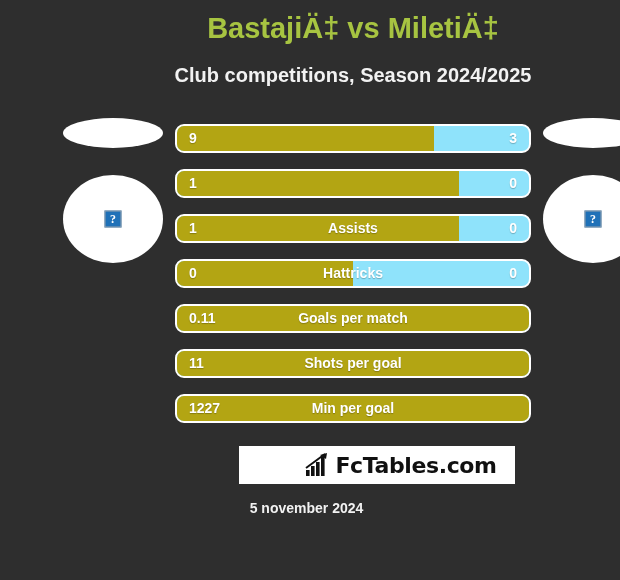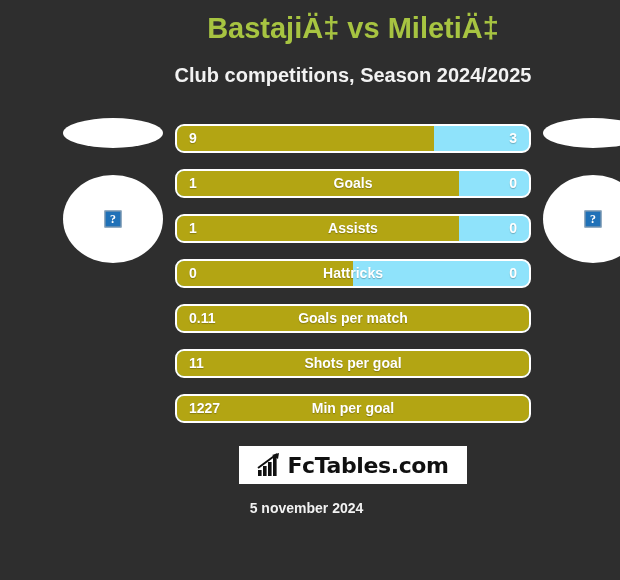--- a/index.html
+++ b/index.html
@@ -136,20 +136,21 @@
   .logo-box {
     position: absolute;
     left: 196px;
     top: 446px;
     width: 228px;
     height: 38px;
     background: #ffffff;
     display: flex;
     align-items: center;
     justify-content: center;
+    padding-left: 48px;
   }
   .logo-inner {
     display: flex;
     align-items: center;
     gap: 4px;
   }
   .logo-text {
     font-size: 22px;
     font-weight: bold;
     color: #101010;
@@ -193,21 +194,20 @@
 
     <div class="bar">
       <div class="fill" style="width: 73%;"></div>
       <span class="home-val">9</span>
       <span class="away-val">3</span>
     </div>
 
     <div class="bar">
       <div class="fill" style="width: 80%;"></div>
       <span class="home-val">1</span>
-      <span class="label">Goals</span>
       <span class="away-val">0</span>
     </div>
 
     <div class="bar">
       <div class="fill" style="width: 80%;"></div>
       <span class="home-val">1</span>
       <span class="label">Assists</span>
       <span class="away-val">0</span>
     </div>
 

